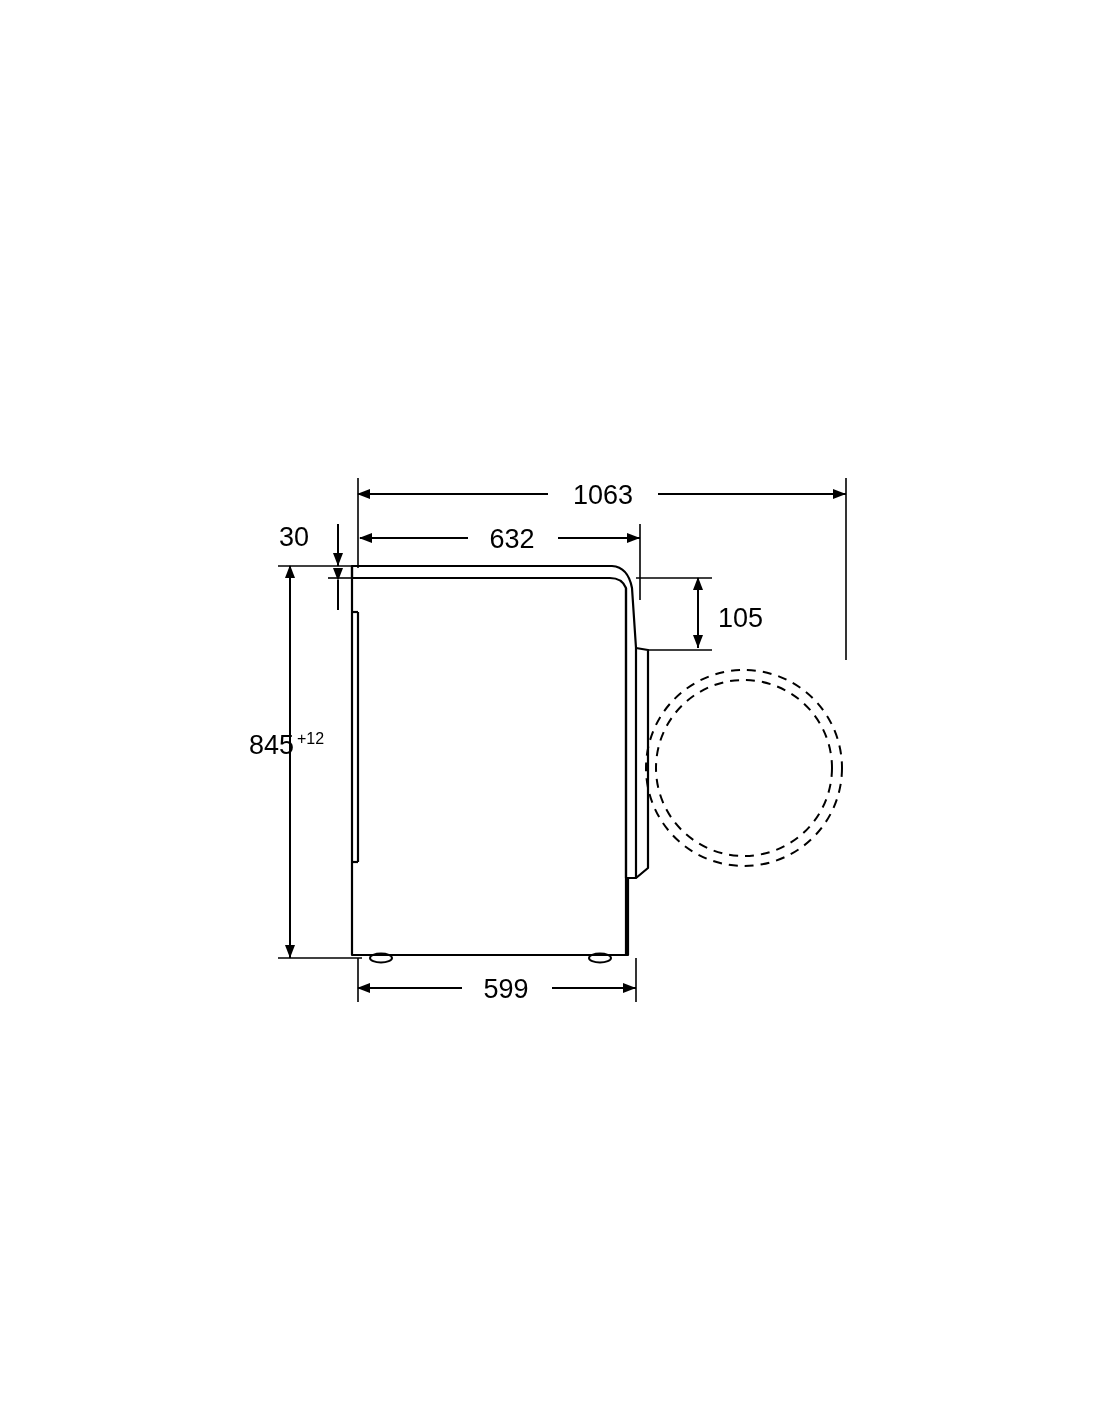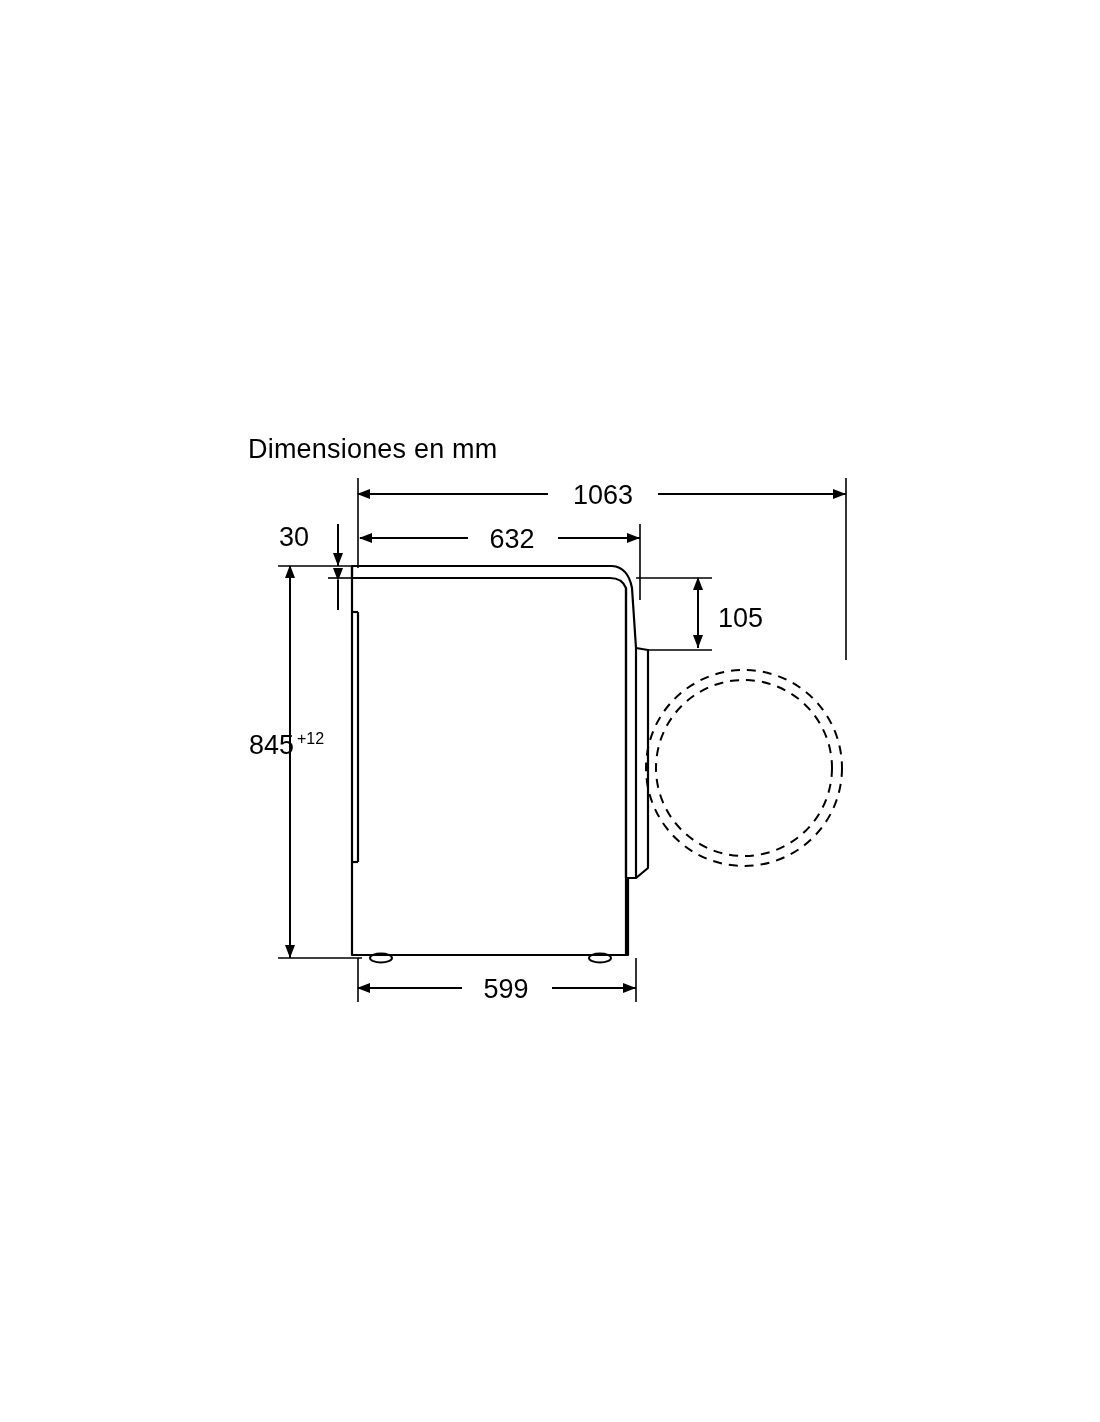--- a/index.html
+++ b/index.html
@@ -47,21 +47,20 @@
     font-family: "Liberation Sans", sans-serif;
     font-size: 16px;
     fill: #000000;
   }
 </style>
 </head>
 <body>
 
 <div id="diagram-root">
 
-  <div class="title-text">Dimensiones en mm</div>
 
   <svg viewBox="0 0 1100 1422" xmlns="http://www.w3.org/2000/svg">
     <defs>
       <marker id="arrL" markerWidth="14" markerHeight="10" refX="1" refY="5" orient="auto" markerUnits="userSpaceOnUse">
         <path d="M13,0 L0,5 L13,10 z" fill="#000"></path>
       </marker>
       <marker id="arrR" markerWidth="14" markerHeight="10" refX="13" refY="5" orient="auto" markerUnits="userSpaceOnUse">
         <path d="M0,0 L13,5 L0,10 z" fill="#000"></path>
       </marker>
     </defs>

